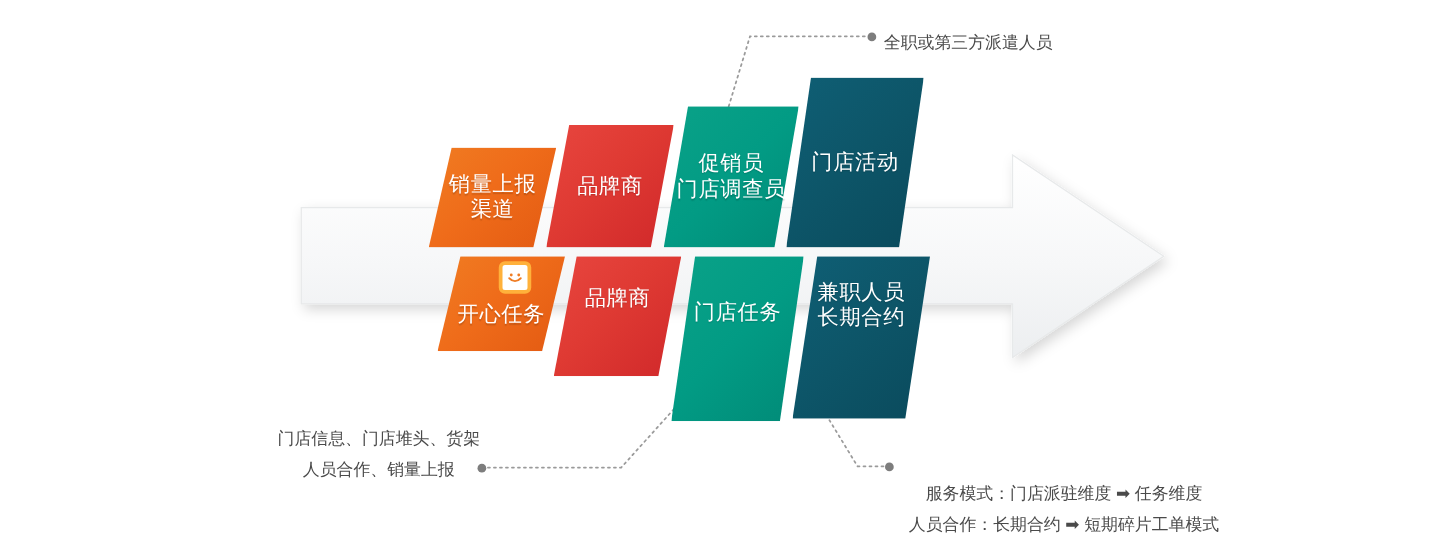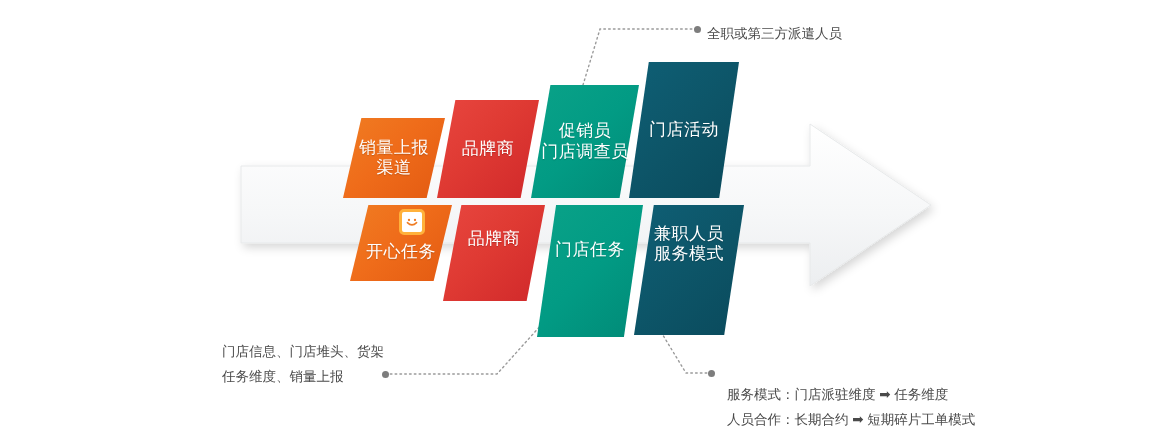--- a/index.html
+++ b/index.html
@@ -55,21 +55,21 @@
   }
 
   
   .anno{
     position:absolute;
     color:#4a4a4a;
     font-size:13.5px;
     line-height:25px;
     white-space:nowrap;
   }
-  .anno .row{display:block;}
+  .anno .row{display:block;text-align:center;}
   .dot{
     position:absolute;width:7px;height:7px;border-radius:50%;
     background:#7d7d7d;
   }
   svg.conn{position:absolute;left:0;top:0;width:1150px;height:430px;overflow:visible;}
 </style>
 </head>
 <body>
 
 <div id="stage">
@@ -146,32 +146,32 @@
   </div>
 
   <div class="chev bot c-teal" style="left:537px;top:205px;width:106px;height:132px;">
     <div class="shape"></div>
     <span class="lbl" style="margin-top:-42px;">门店任务</span>
   </div>
 
   <div class="chev bot c-dteal" style="left:634px;top:205px;width:110px;height:130px;">
     <div class="shape"></div>
     <span class="lbl" style="margin-top:-52px;">兼职人员
-服务模式</span>
+长期合约</span>
   </div>
 
   <div class="dot" style="left:694px;top:26px;"></div>
   <div class="anno" style="left:707px;top:21px;">
     <span class="row">全职或第三方派遣人员</span>
   </div>
 
   <div class="dot" style="left:382px;top:371px;"></div>
   <div class="anno" style="left:222px;top:340px;text-align:left;font-family:Liberation Mono, monospace;">
     <span class="row">门店信息、门店堆头、货架</span>
-    <span class="row">任务维度、销量上报</span>
+    <span class="row">人员合作、销量上报</span>
   </div>
 
   <div class="dot" style="left:708px;top:370px;"></div>
   <div class="anno" style="left:727px;top:339px;margin-top:43px;">
     <span class="row">服务模式：门店派驻维度 ➡ 任务维度</span>
     <span class="row">人员合作：长期合约 ➡ 短期碎片工单模式</span>
   </div>
 
 </div>
 

